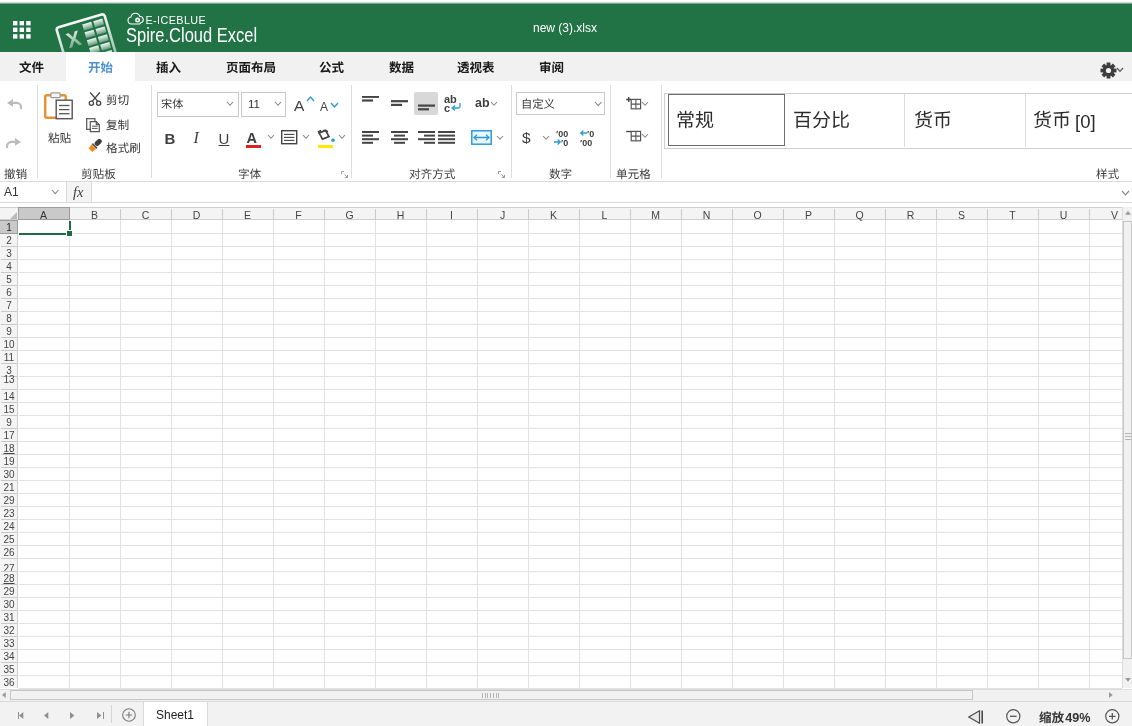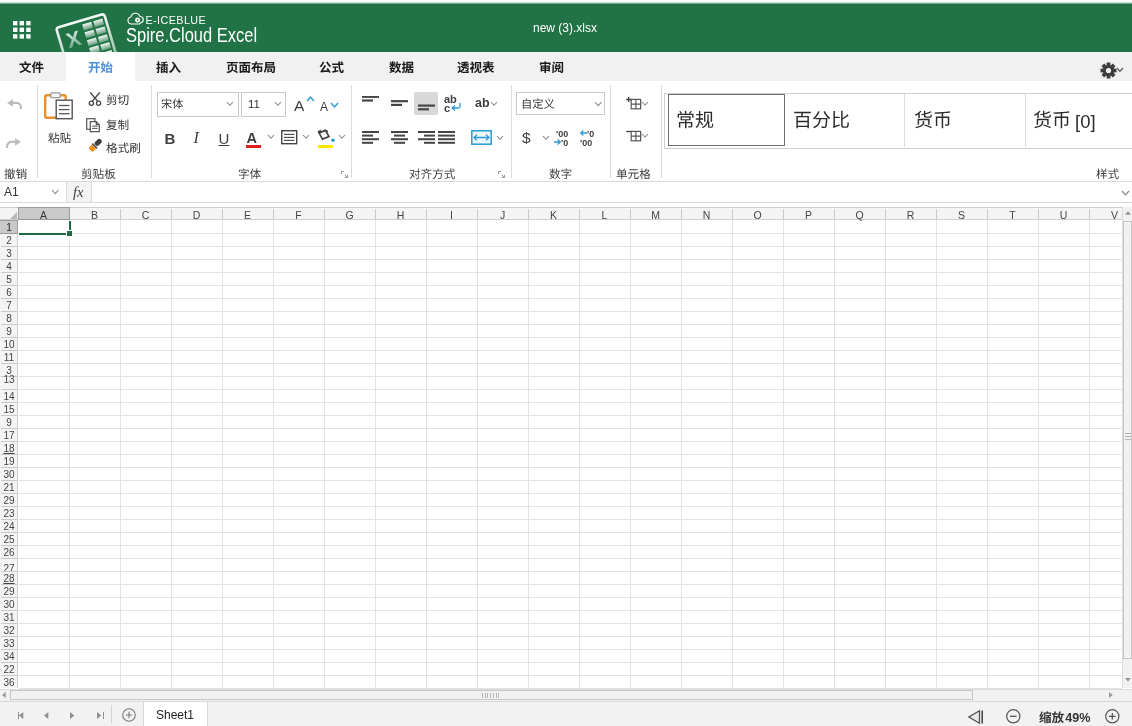--- a/index.html
+++ b/index.html
@@ -495,21 +495,21 @@
 <div style="position:absolute;left:9.0px;transform:translateX(-50%);top:599.5px;font:normal 10px 'Liberation Sans', sans-serif;color:#444;line-height:1;white-space:pre;">30</div>
 <div style="position:absolute;left:1.0px;top:610.0px;width:16.0px;height:1px;background:#c9c9c9"></div>
 <div style="position:absolute;left:9.0px;transform:translateX(-50%);top:612.5px;font:normal 10px 'Liberation Sans', sans-serif;color:#444;line-height:1;white-space:pre;">31</div>
 <div style="position:absolute;left:1.0px;top:623.0px;width:16.0px;height:1px;background:#c9c9c9"></div>
 <div style="position:absolute;left:9.0px;transform:translateX(-50%);top:625.5px;font:normal 10px 'Liberation Sans', sans-serif;color:#444;line-height:1;white-space:pre;">32</div>
 <div style="position:absolute;left:1.0px;top:636.0px;width:16.0px;height:1px;background:#c9c9c9"></div>
 <div style="position:absolute;left:9.0px;transform:translateX(-50%);top:638.5px;font:normal 10px 'Liberation Sans', sans-serif;color:#444;line-height:1;white-space:pre;">33</div>
 <div style="position:absolute;left:1.0px;top:649.0px;width:16.0px;height:1px;background:#c9c9c9"></div>
 <div style="position:absolute;left:9.0px;transform:translateX(-50%);top:651.5px;font:normal 10px 'Liberation Sans', sans-serif;color:#444;line-height:1;white-space:pre;">34</div>
 <div style="position:absolute;left:1.0px;top:662.0px;width:16.0px;height:1px;background:#c9c9c9"></div>
-<div style="position:absolute;left:9.0px;transform:translateX(-50%);top:664.5px;font:normal 10px 'Liberation Sans', sans-serif;color:#444;line-height:1;white-space:pre;">22</div>
+<div style="position:absolute;left:9.0px;transform:translateX(-50%);top:664.5px;font:normal 10px 'Liberation Sans', sans-serif;color:#444;line-height:1;white-space:pre;">35</div>
 <div style="position:absolute;left:1.0px;top:675.0px;width:16.0px;height:1px;background:#c9c9c9"></div>
 <div style="position:absolute;left:9.0px;transform:translateX(-50%);top:677.5px;font:normal 10px 'Liberation Sans', sans-serif;color:#444;line-height:1;white-space:pre;">36</div>
 <div style="position:absolute;left:0;top:220px;width:18px;height:14px;background:#c9c9c9;border:1px solid #9b9b9b;border-left:none;box-sizing:border-box"></div>
 <div style="position:absolute;left:9.0px;transform:translateX(-50%);top:222.5px;font:normal 10px 'Liberation Sans', sans-serif;color:#222;line-height:1;white-space:pre;">1</div>
 <div style="position:absolute;left:69.0px;top:220.0px;width:1px;height:468.0px;background:#e2e2e2"></div>
 <div style="position:absolute;left:120.0px;top:220.0px;width:1px;height:468.0px;background:#e2e2e2"></div>
 <div style="position:absolute;left:171.0px;top:220.0px;width:1px;height:468.0px;background:#e2e2e2"></div>
 <div style="position:absolute;left:222.0px;top:220.0px;width:1px;height:468.0px;background:#e2e2e2"></div>
 <div style="position:absolute;left:273.0px;top:220.0px;width:1px;height:468.0px;background:#e2e2e2"></div>
 <div style="position:absolute;left:324.0px;top:220.0px;width:1px;height:468.0px;background:#e2e2e2"></div>

